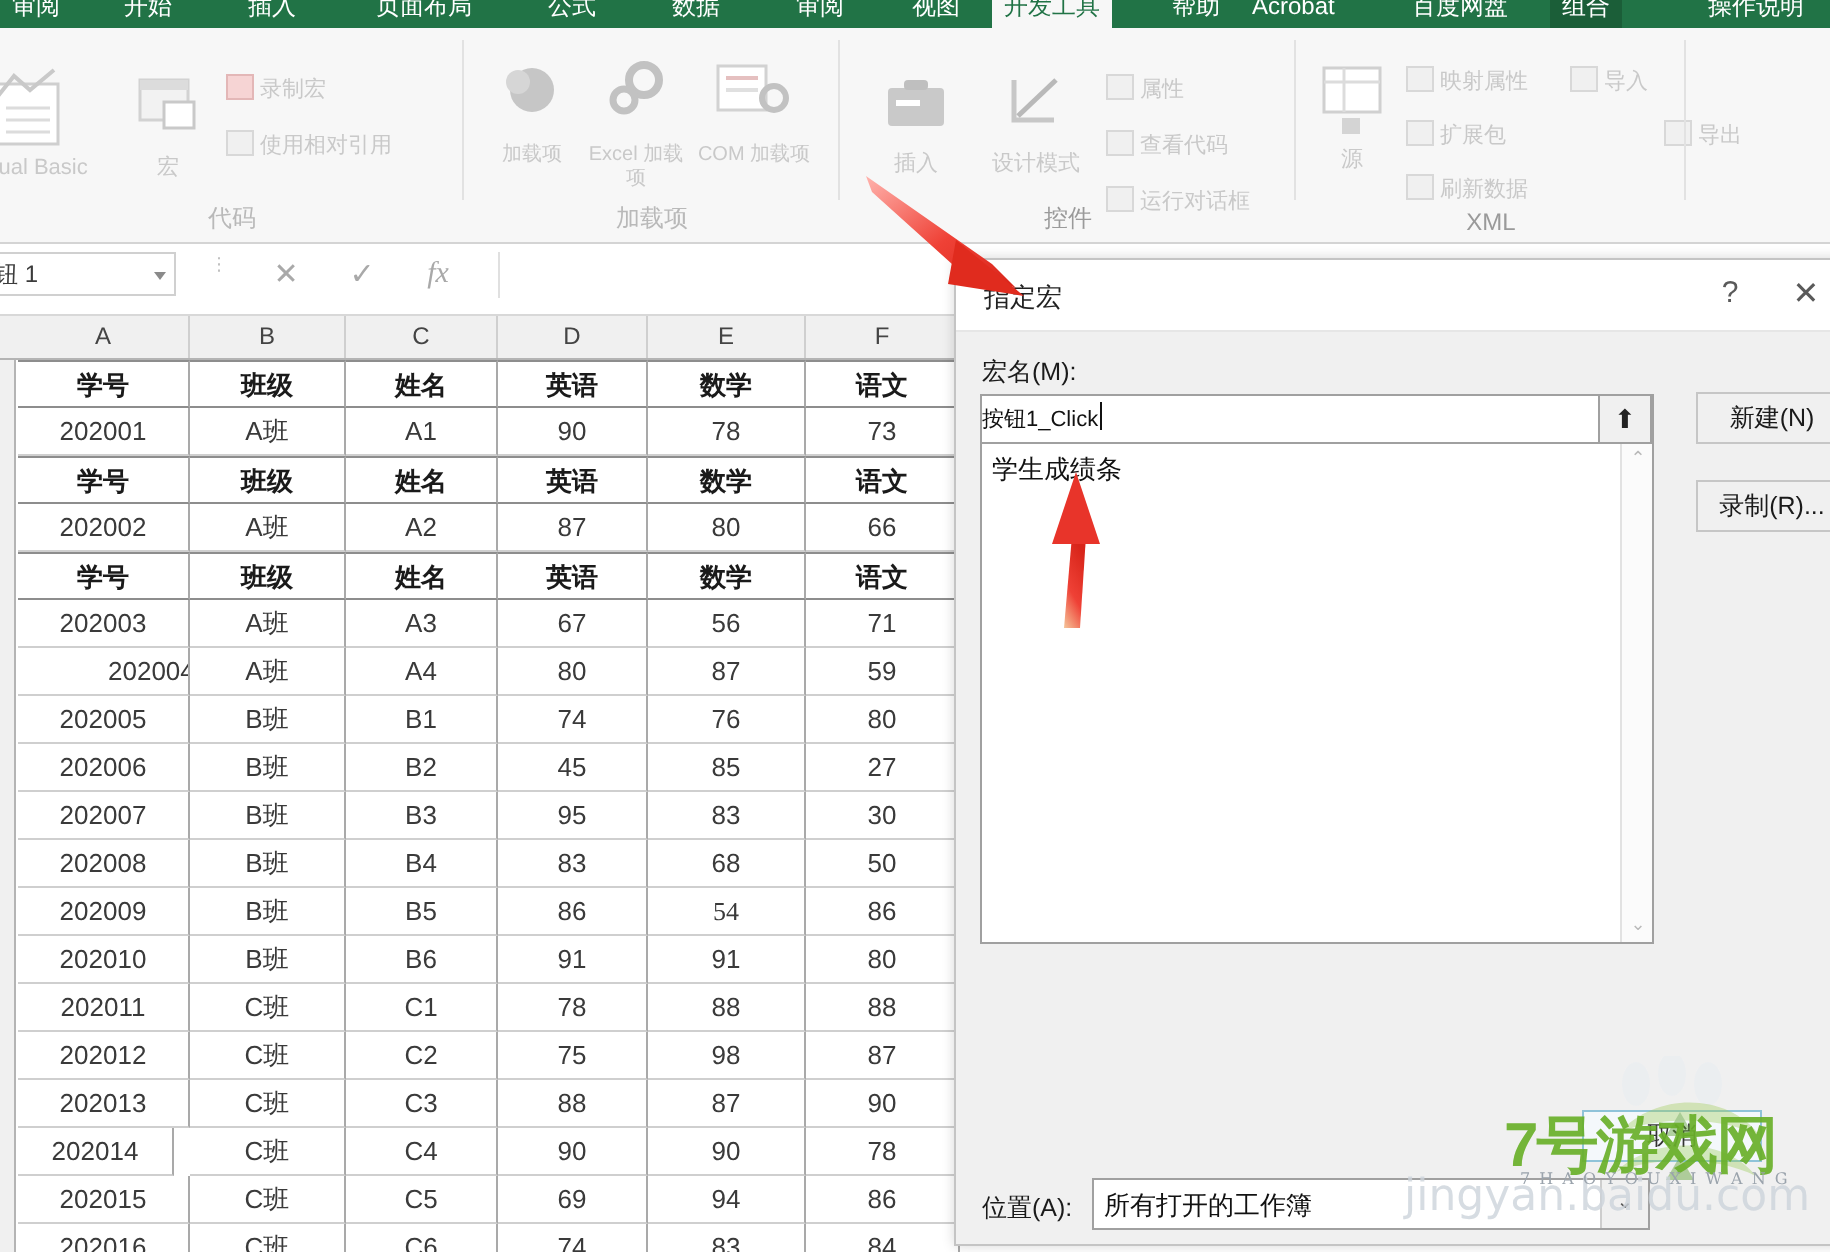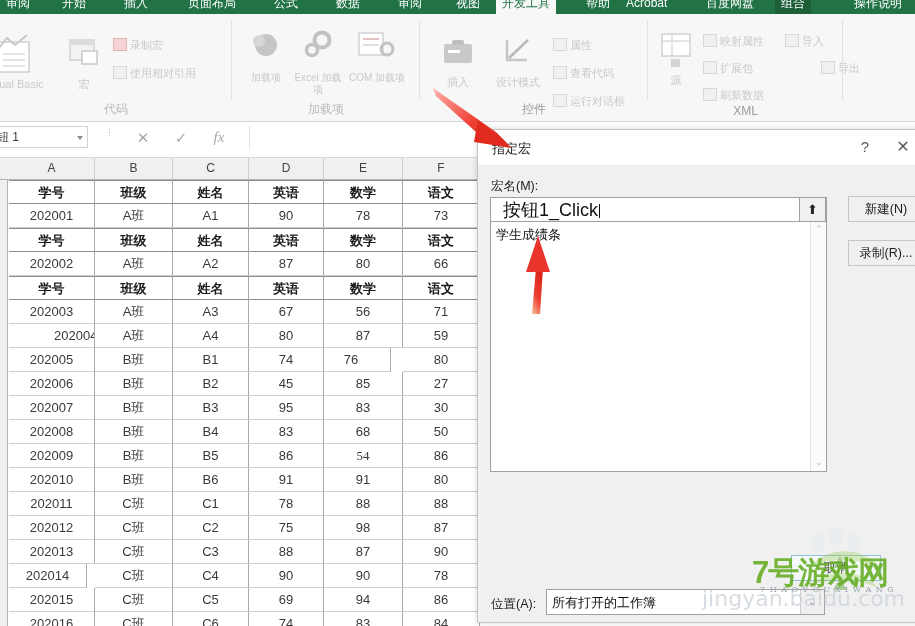--- a/index.html
+++ b/index.html
@@ -128,22 +128,22 @@
   }
   .dlg-title .x {
     position: absolute; left: 416px; top: 7px; font-size: 16px; color: #5a5a5a;
     width: 18px; text-align: center;
   }
   .dlg-lbl {
     position: absolute; font-size: 12.5px; color: #1a1a1a; white-space: nowrap;
   }
   .macroname {
     position: absolute; left: 12px; top: 67px; width: 337px; height: 25px;
-    background: #ffffff; border: 1px solid #a0a0a0; font-size: 18px;
-    color: #111; line-height: 24px; padding-left: 12px;
+    background: #ffffff; border: 1px solid #a0a0a0; font-size: 11px;
+    color: #111; line-height: 24px; padding-left: 0;
   }
   .macroname .caret {
     display: inline-block; width: 1px; height: 14px; background: #111;
     vertical-align: -2px; margin-left: 1px;
   }
   .nameup {
     position: absolute; left: 321px; top: 67px; width: 27px; height: 25px;
     background: #f0f0f0; border: 1px solid #a0a0a0;
     text-align: center; line-height: 24px; font-size: 13px; color: #222;
   }
@@ -338,21 +338,21 @@
       </div>
       <div class="smallbtn" style="left:55px;top:45px;">
         <span class="ico"></span><span>扩展包</span>
       </div>
       <div class="smallbtn" style="left:55px;top:72px;">
         <span class="ico"></span><span>刷新数据</span>
       </div>
       <div class="smallbtn" style="left:137px;top:18px;">
         <span class="ico"></span><span>导入</span>
       </div>
-      <div class="smallbtn" style="left:137px;top:45px;padding-left:36px;">
+      <div class="smallbtn" style="left:148px;top:45px;padding-left:36px;">
         <span class="ico"></span><span>导出</span>
       </div>
       <div class="glabel" style="color:#9a9a9a;">XML</div>
       <div class="sep"></div>
     </div>
 
   </div>
 
   <div class="fbar">
     <div class="namebox">
@@ -434,21 +434,21 @@
             <div class="gcell" style="left: 164px; width: 76px;">A4</div>
             <div class="gcell" style="left: 240px; width: 75px;">80</div>
             <div class="gcell" style="left: 315px; width: 79px;">87</div>
             <div class="gcell" style="left: 394px; width: 77px;">59</div>
           </div>
           <div class="grow">
             <div class="gcell" style="left: 0px; width: 86px;">202005</div>
             <div class="gcell" style="left: 86px; width: 78px;">B班</div>
             <div class="gcell" style="left: 164px; width: 76px;">B1</div>
             <div class="gcell" style="left: 240px; width: 75px;">74</div>
-            <div class="gcell" style="left: 303px; width: 79px;">76</div>
+            <div class="gcell" style="left: 315px; width: 79px;">76</div>
             <div class="gcell" style="left: 394px; width: 77px;">80</div>
           </div>
           <div class="grow">
             <div class="gcell" style="left: 0px; width: 86px;">202006</div>
             <div class="gcell" style="left: 86px; width: 78px;">B班</div>
             <div class="gcell" style="left: 164px; width: 76px;">B2</div>
             <div class="gcell" style="left: 240px; width: 75px;">45</div>
             <div class="gcell" style="left: 315px; width: 79px;">85</div>
             <div class="gcell" style="left: 394px; width: 77px;">27</div>
           </div>

